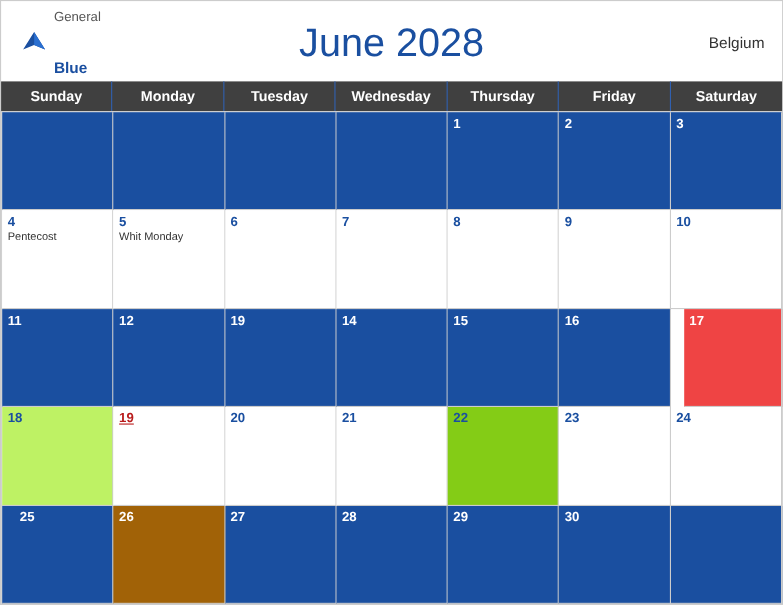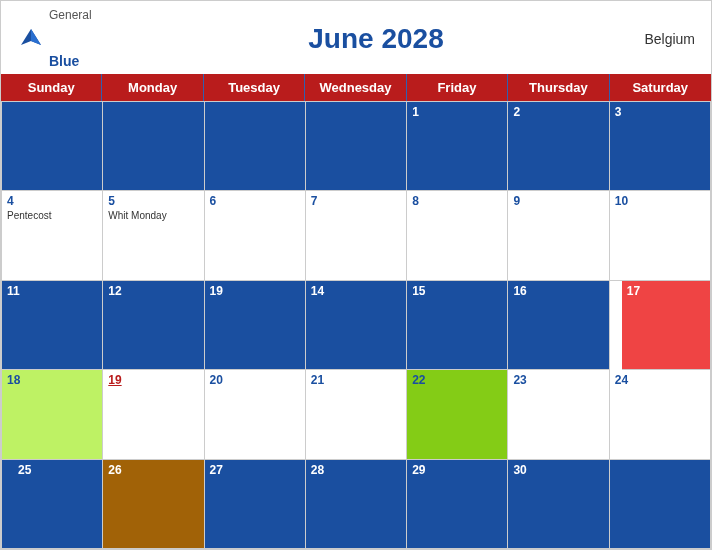--- a/index.html
+++ b/index.html
@@ -43,37 +43,36 @@
     .logo-blue {
       font-size: 14px;
       font-weight: bold;
       color: #1a4fa0;
     }
     .logo-bird {
       width: 28px;
       height: 28px;
     }
     .title {
-      font-size: 28px;
-      font-weight: bold;
+      font-size: 36px;
+      font-weight: normal;
       color: #1a4fa0;
       position: absolute;
       left: 50%;
       transform: translateX(-50%);
-      margin-left: 20px;
     }
     .country {
       font-size: 14px;
       color: #333;
       margin-left: auto;
     }
     .day-headers {
       display: grid;
       grid-template-columns: repeat(7, 1fr);
-      background: #b91c1c;
+      background: #404040;
     }
     .day-header {
       color: #fff;
       text-align: center;
       padding: 6px 2px;
       font-size: 13px;
       font-weight: bold;
       border-right: 1px solid #3060b0;
     }
     .day-header:last-child {
@@ -129,22 +128,22 @@
     </div>
     <h1 class="title">June 2028</h1>
     <span class="country">Belgium</span>
   </div>
 
   <div class="day-headers" id="day-headers-row">
       <div class="day-header">Sunday</div>
       <div class="day-header">Monday</div>
       <div class="day-header">Tuesday</div>
       <div class="day-header">Wednesday</div>
+      <div class="day-header">Thursday</div>
       <div class="day-header">Friday</div>
-      <div class="day-header">Thursday</div>
       <div class="day-header">Saturday</div>
     </div>
 
   <div class="calendar-grid" id="calendar-grid">
       <div class="calendar-cell" style="background: rgb(26, 79, 160);"></div>
       <div class="calendar-cell" style="background: rgb(26, 79, 160);"></div>
       <div class="calendar-cell" style="background: rgb(26, 79, 160);"></div>
       <div class="calendar-cell" style="background: rgb(26, 79, 160);"></div>
       <div class="calendar-cell" style="background: rgb(26, 79, 160);">
         <span class="cell-date white" style="color: rgb(255, 255, 255);">1</span>

